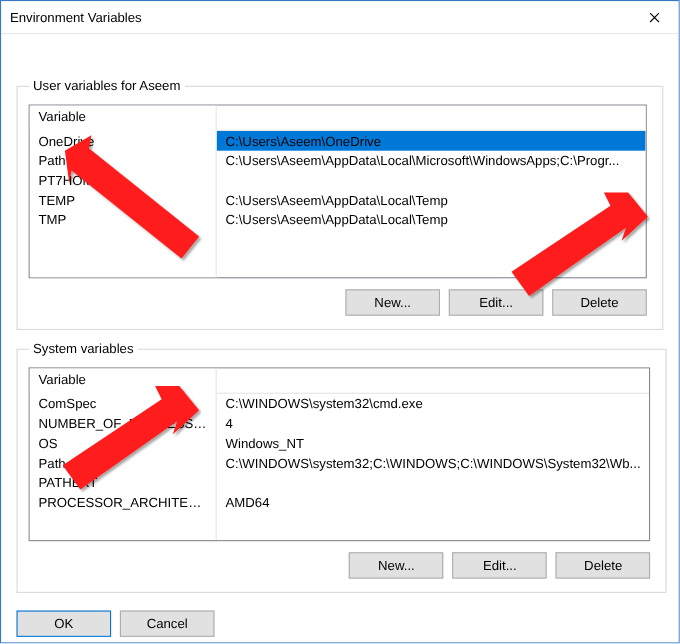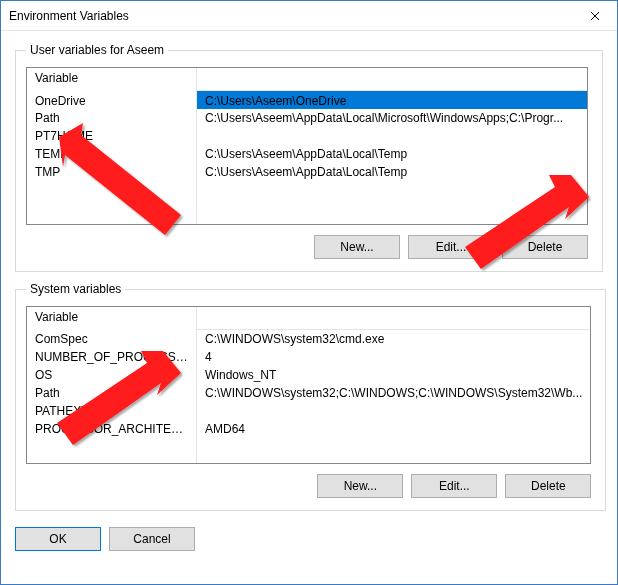--- a/index.html
+++ b/index.html
@@ -11,20 +11,21 @@
     color: #000;
     width: 618px; height: 585px;
     overflow: hidden;
   }
   .window {
     width: 618px; height: 585px;
     border: 1px solid #3a78c4;
     background: #fff;
     display: flex; flex-direction: column;
     position: relative;
+    gap: 28px;
   }
   .titlebar {
     height: 30px;
     display: flex; align-items: center;
     padding-left: 8px;
     font-size: 12px;
     border-bottom: 1px solid #e8e8e8;
   }
   .titlebar .title { flex: 1; }
   .titlebar .close {

